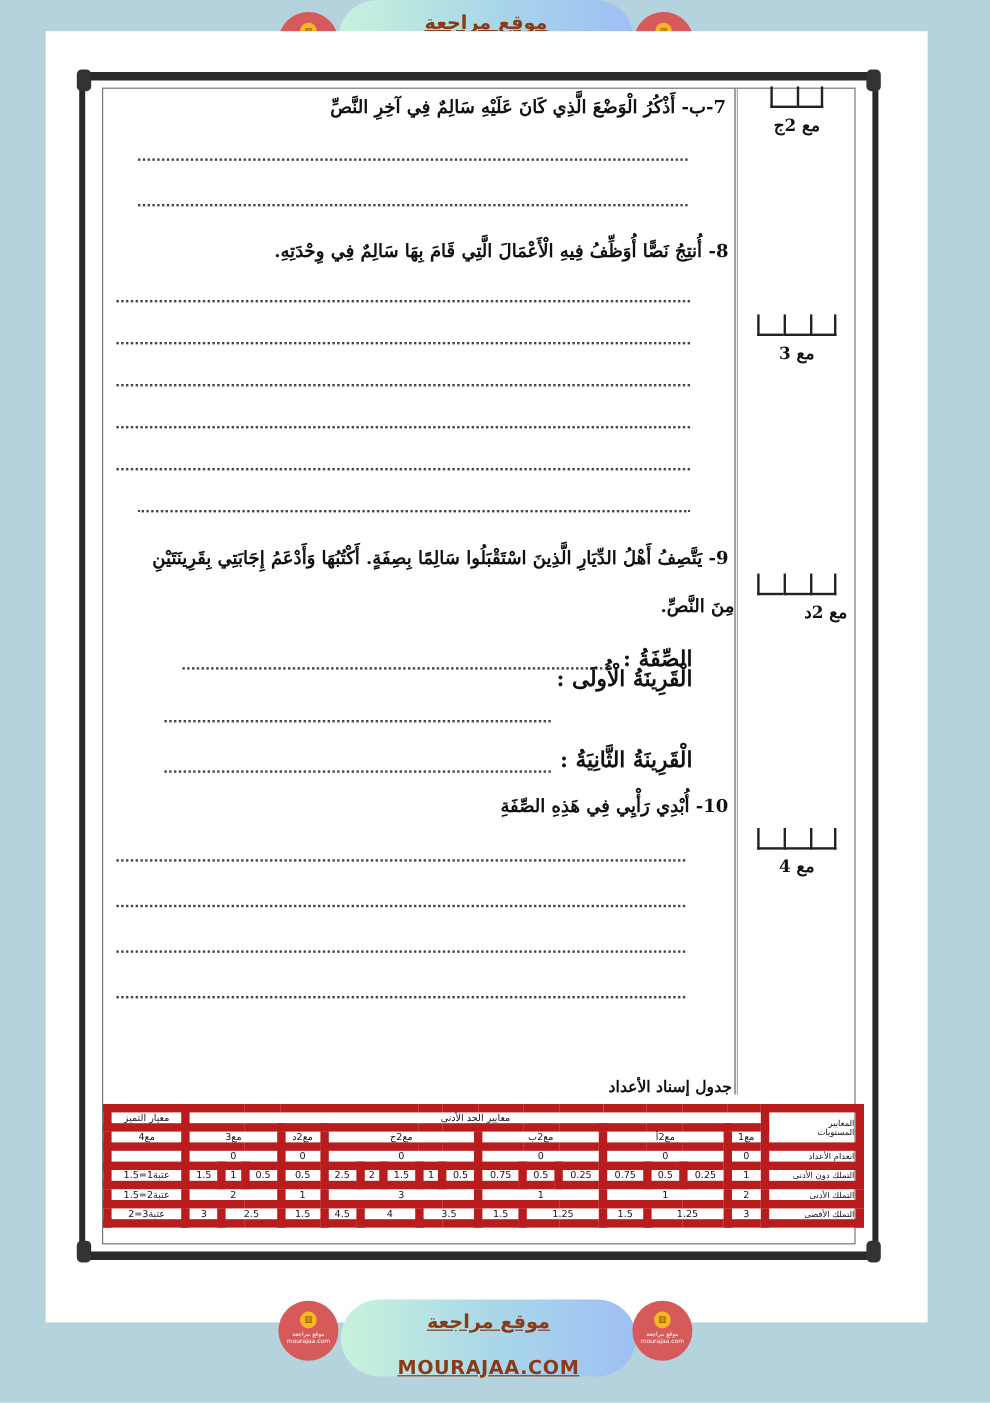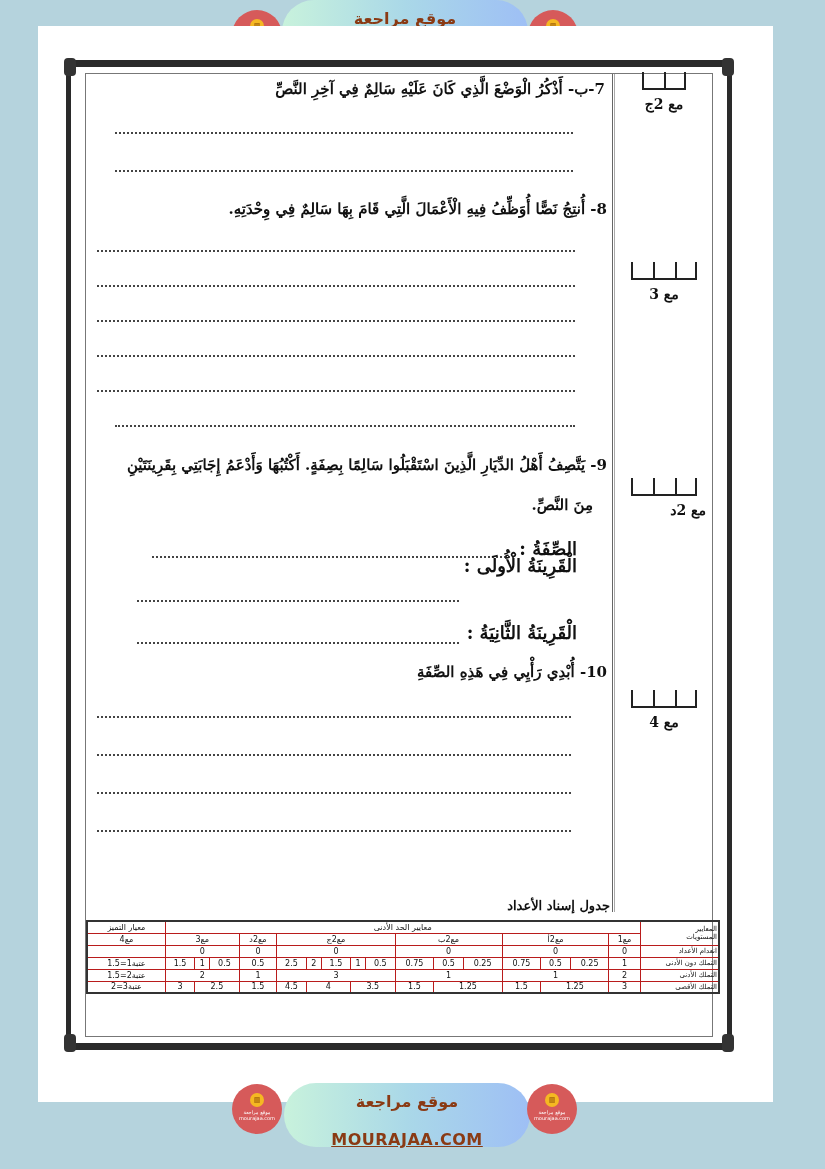--- a/index.html
+++ b/index.html
@@ -55,31 +55,31 @@
   .ans { position: absolute; direction: rtl; font-size: 18px; font-weight: bold; white-space: nowrap; }
 
   .tbl-title { position: absolute; left: 420px; top: 898px; width: 190px; text-align: right; direction: rtl; font-size: 13px; font-weight: bold; }
   table.grid {
     position: absolute; left: 86px; top: 920px; width: 634px;
     border-collapse: collapse; direction: rtl;
     font-family: "DejaVu Sans", sans-serif; font-size: 8px;
     border: 2px solid #333;
   }
   table.grid td {
-    border: 1px solid #b91c1c; text-align: center; height: 12px; padding: 0 1px;
+    border: 7px solid #b91c1c; text-align: center; height: 12px; padding: 0 1px;
     white-space: nowrap;
   }
   table.grid td.rowh { text-align: right; font-size: 7px; width: 79px; }
 
   .banner {
     position: absolute; width: 246px; height: 64px; border-radius: 32px;
     background: linear-gradient(90deg, #c8f2dc 0%, #aad8e8 50%, #9ebff5 100%);
     text-align: center; color: #8a3a14; font-family: "DejaVu Sans", sans-serif; font-weight: bold;
   }
-  .banner .ar { font-size: 16px; margin-top: 9px; direction: rtl; }
+  .banner .ar { font-size: 16px; text-decoration: underline; margin-top: 9px; direction: rtl; }
   .banner .en { font-size: 16px; text-decoration: underline; margin-top: 19px; letter-spacing: 0.5px; }
   .badge {
     position: absolute; width: 50px; height: 50px; border-radius: 50%;
     background: #d65a5a; text-align: center; color: #fff;
     font-family: "DejaVu Sans", sans-serif;
   }
   .badge .icon {
     width: 14px; height: 14px; border-radius: 50%; background: #f5b822;
     margin: 9px auto 2px; font-size: 7px; line-height: 14px; color: #7a3a00;
   }
@@ -135,21 +135,21 @@
 <div class="score" style="left:622px;top:262px;">
   <div class="boxes">
       <span></span>
       <span></span>
       <span></span>
     </div>
   <div class="lbl">مع 3</div>
 </div>
 
 <div class="q" style="right:218px;top:456px;">9- يَتَّصِفُ أَهْلُ الدِّيَارِ الَّذِينَ اسْتَقْبَلُوا سَالِمًا بِصِفَةٍ. أَكْتُبُهَا وَأَدْعَمُ إِجَابَتِي بِقَرِينَتَيْنِ</div>
-<div class="q" style="right:232px;top:496px;">مِنَ النَّصِّ.</div>
+<div class="q" style="right:213px;top:496px;">مِنَ النَّصِّ.</div>
 <div class="ans" style="right:248px;top:538px;">الصِّفَةُ :</div>
 <div class="dots" style="left:152px;top:556px;width:362px;"></div>
 <div class="ans" style="right:248px;top:555px;">الْقَرِينَةُ الْأُولَى :</div>
 <div class="dots" style="left:137px;top:600px;width:322px;"></div>
 <div class="ans" style="right:248px;top:622px;">الْقَرِينَةُ الثَّانِيَةُ :</div>
 <div class="dots" style="left:137px;top:642px;width:322px;"></div>
 <div class="score" style="left:622px;top:478px;text-align:right;">
   <div class="boxes">
       <span></span>
       <span></span>

